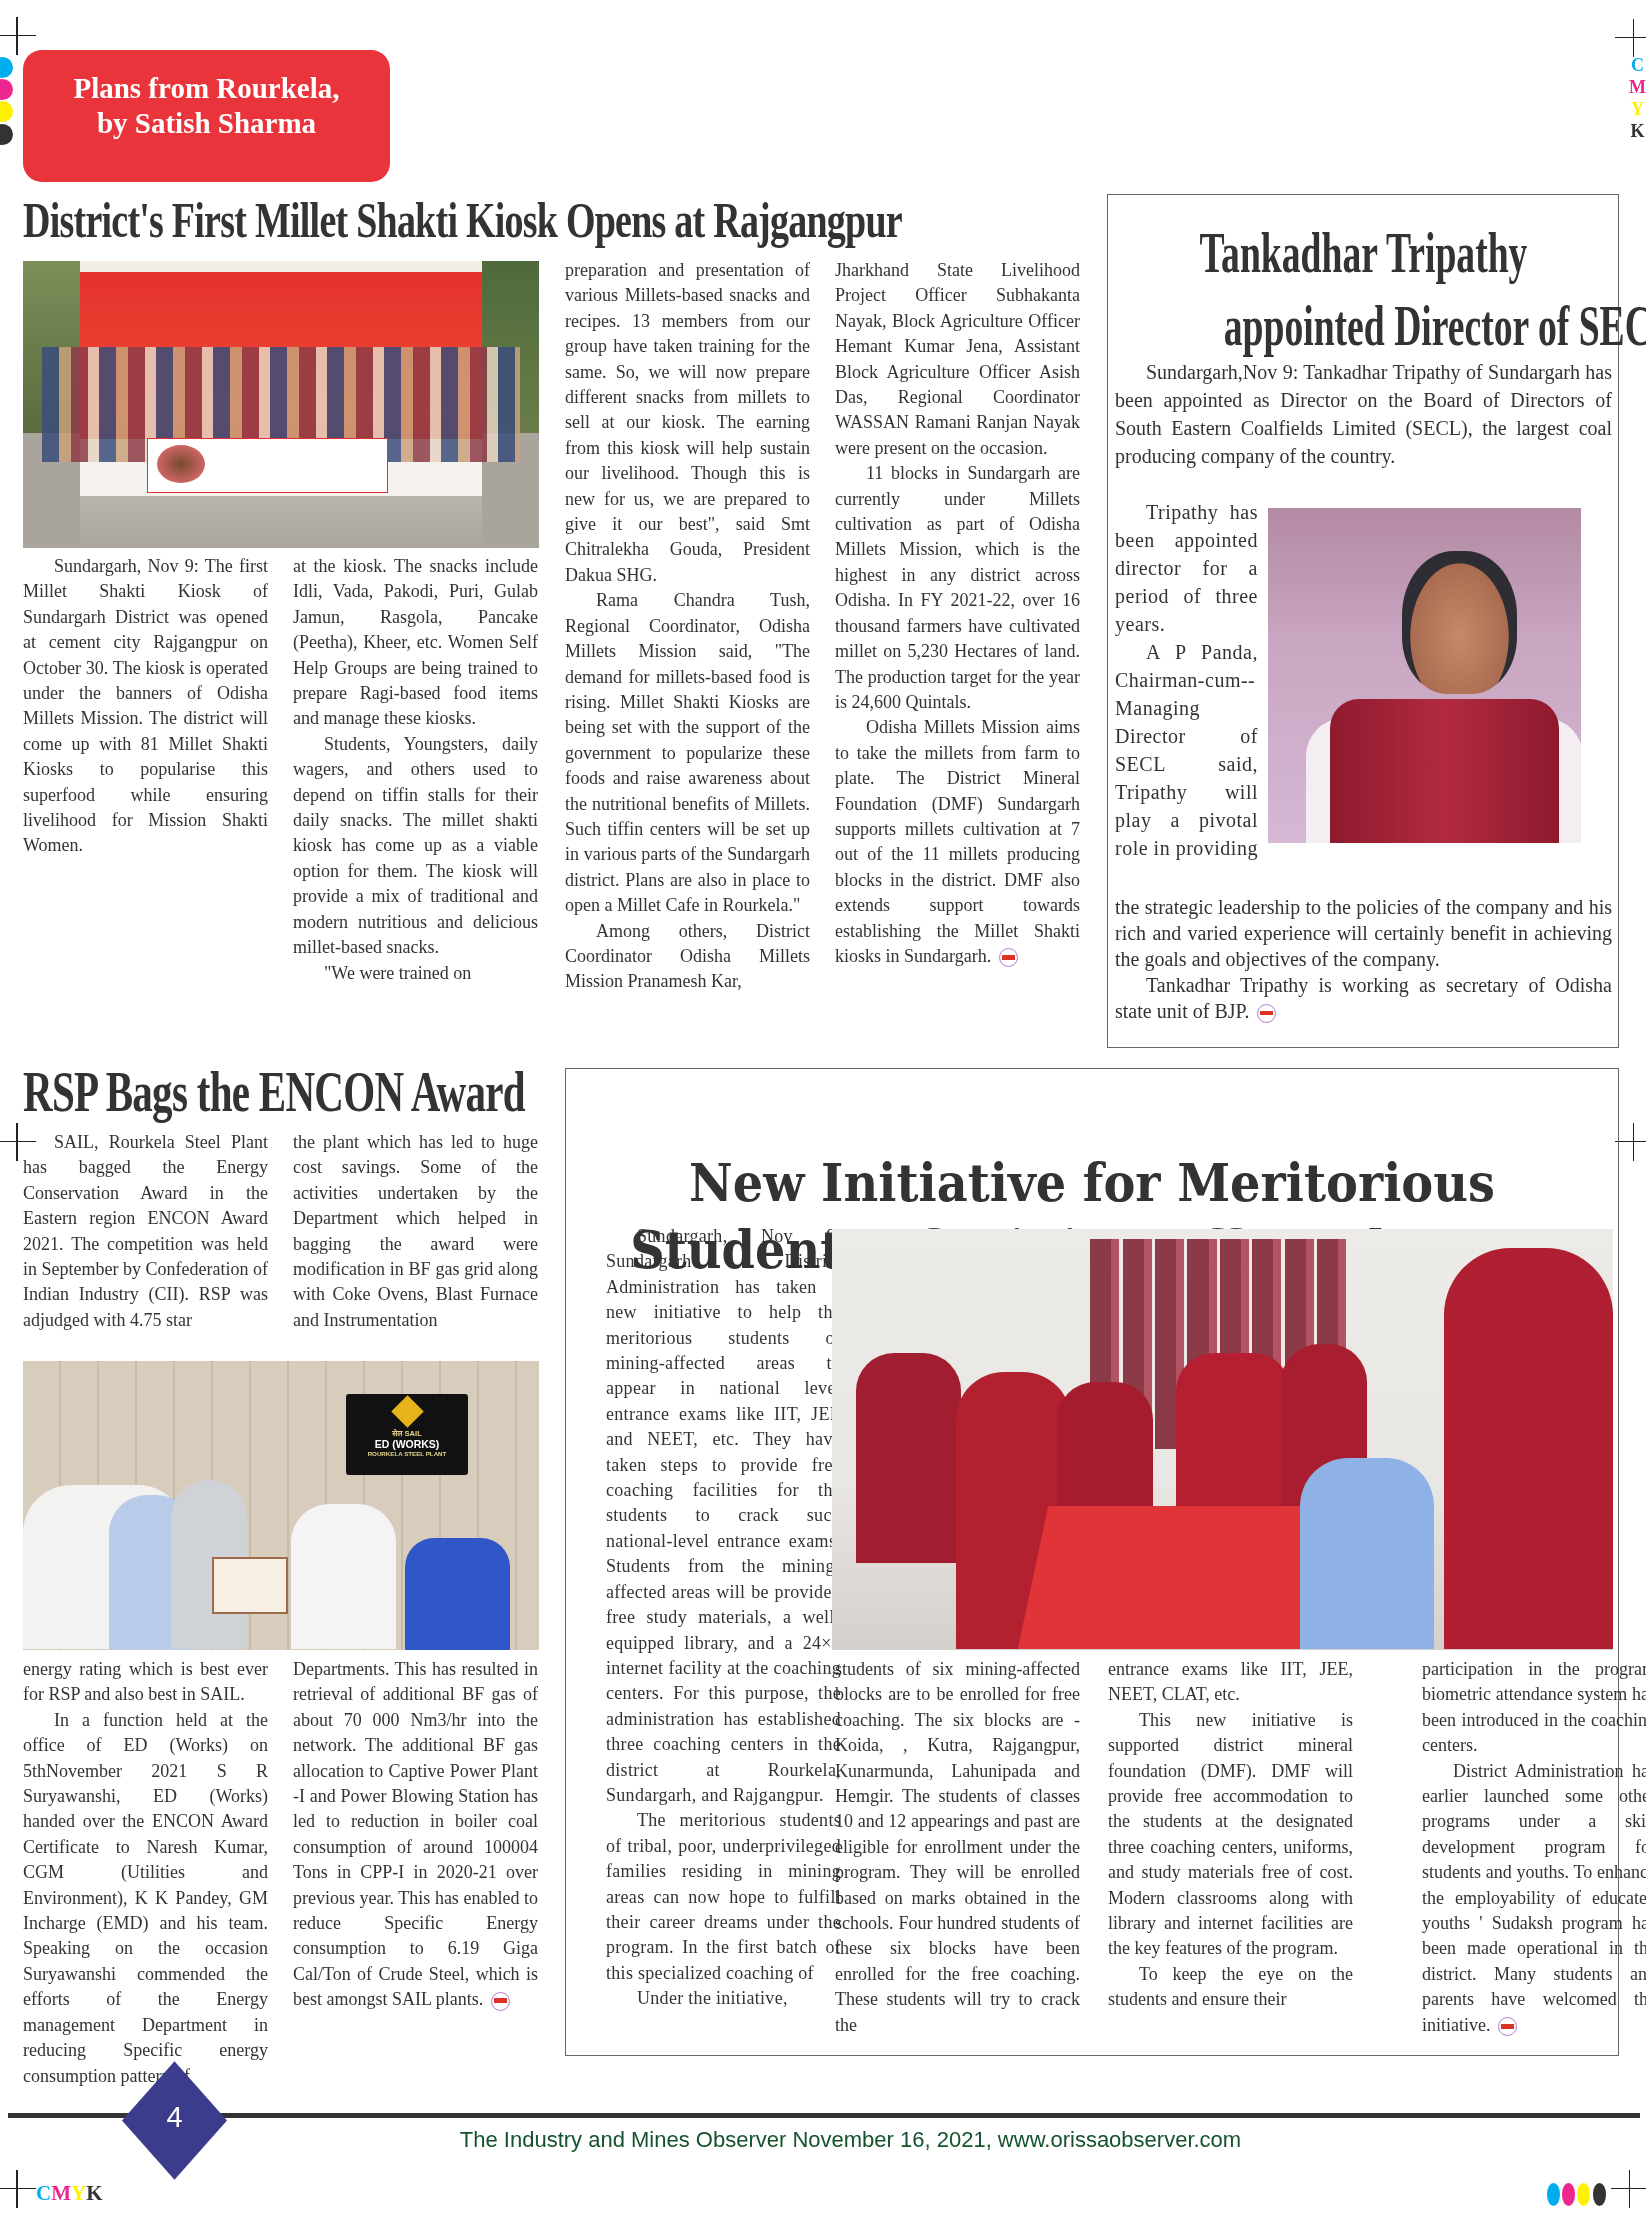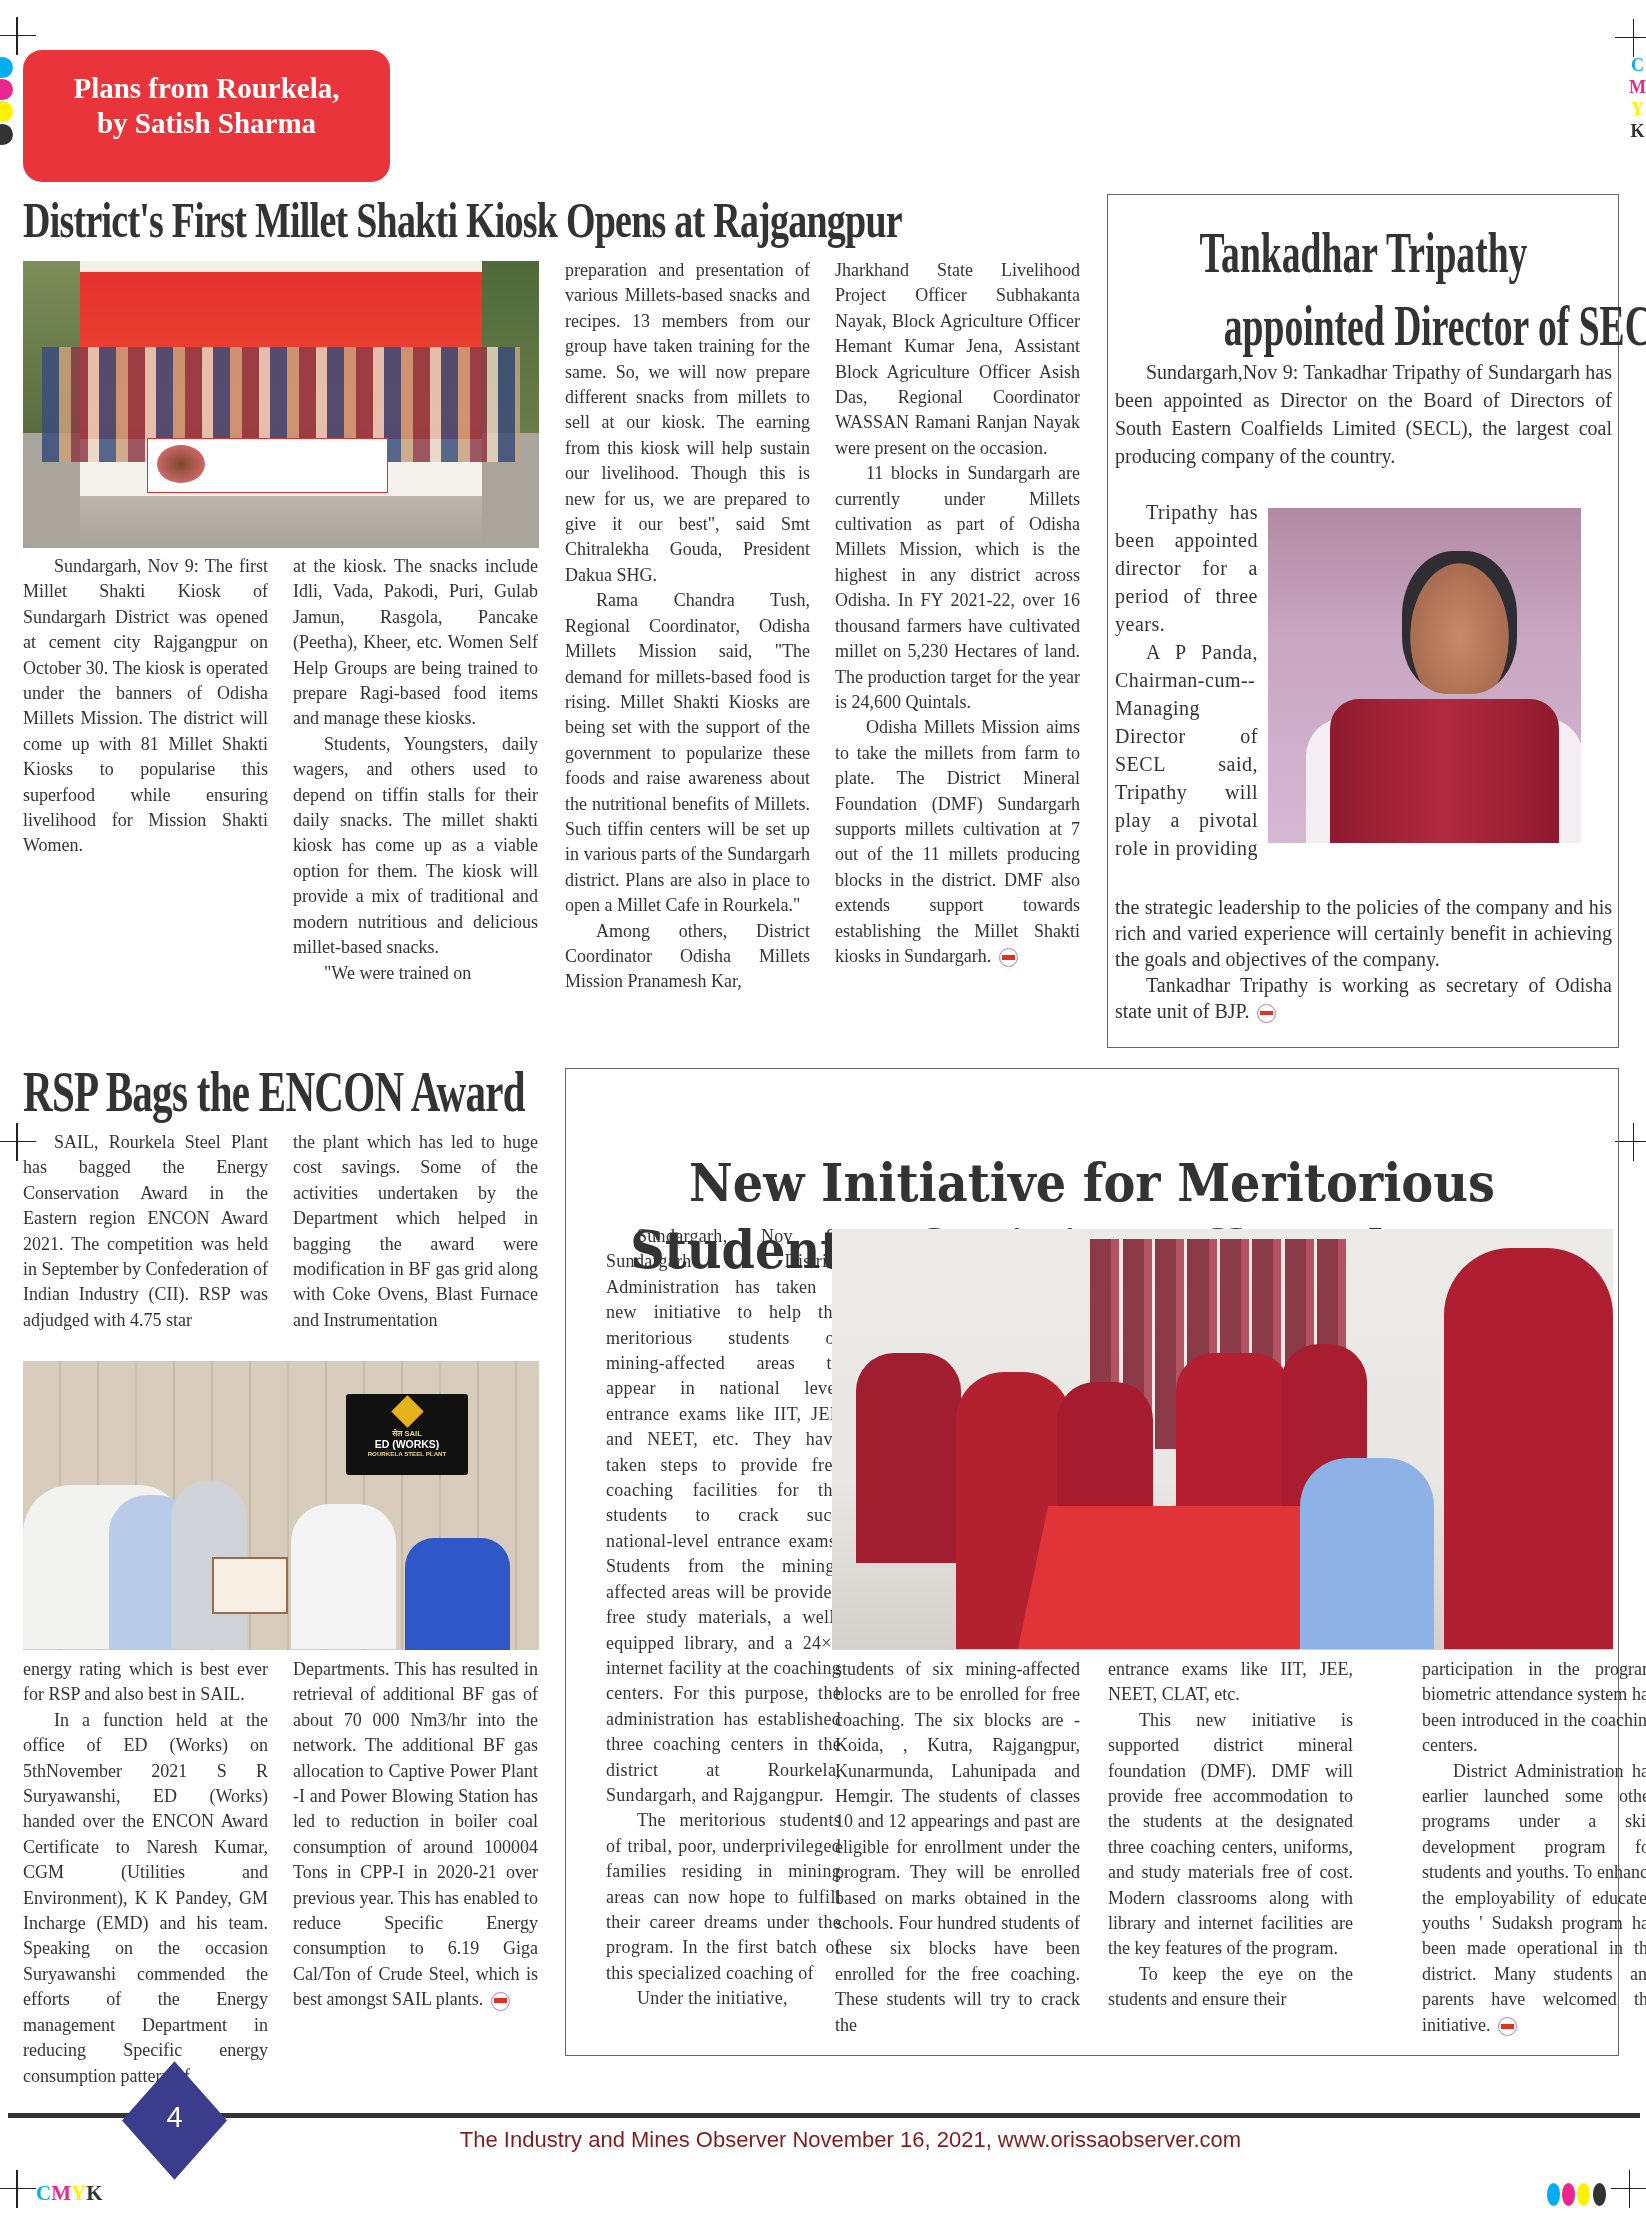--- a/index.html
+++ b/index.html
@@ -159,21 +159,21 @@
   <p><span>District Administration has earlier launched some other programs under a skill development program for students and youths. To enhance the employability of educated youths ' Sudaksh program has been made operational in the district. Many students and parents have welcomed the initiative.</span><span class="endmark"></span></p>
 </div>
 
 <div class="footer-line"></div>
 <div class="abs" style="left:122px;top:2061px;width:105px;height:115px;">
   <svg width="105" height="119" viewBox="0 0 110 124">
       <polygon points="55,0 110,62 55,124 0,62" fill="#3c3c8c"></polygon>
     </svg>
   <div class="abs" style="left:0;top:40px;width:105px;text-align:center;color:#fff;font-size:29px;font-family:'Liberation Sans',sans-serif;">4</div>
 </div>
-<div class="abs" style="left:325px;top:2127px;width:1051px;text-align:center;font-family:'Liberation Sans',sans-serif;font-size:22px;color:#7f1d1d;">The Industry and Mines Observer November 16, 2021, www.orissaobserver.com</div>
+<div class="abs" style="left:325px;top:2127px;width:1051px;text-align:center;font-family:'Liberation Sans',sans-serif;font-size:22px;color:#14532d;">The Industry and Mines Observer November 16, 2021, www.orissaobserver.com</div>
 
 <div class="reg" style="left:-1.9px;top:2170px;"></div>
 <div class="abs" style="left:36px;top:2181px;font-size:21px;font-weight:bold;font-family:'Liberation Serif',serif;">
   <span style="color:#00aeef">C</span><span style="color:#ec268f">M</span><span style="color:#fff200">Y</span><span style="color:#333">K</span>
   
 </div>
 <div class="dot" style="left:1547px;top:2183px;width:13.4px;height:23px;border-radius:50%;background:#00aeef;"></div>
 <div class="dot" style="left:1562px;top:2183px;width:13.4px;height:23px;border-radius:50%;background:#ec268f;"></div>
 <div class="dot" style="left:1577px;top:2183px;width:13.4px;height:23px;border-radius:50%;background:#fff200;"></div>
 <div class="dot" style="left:1593px;top:2183px;width:13.4px;height:23px;border-radius:50%;background:#333;"></div>

